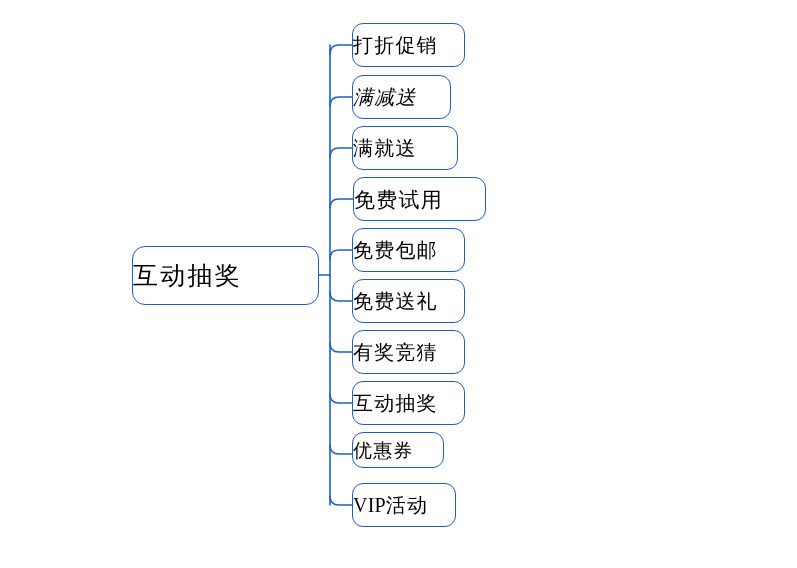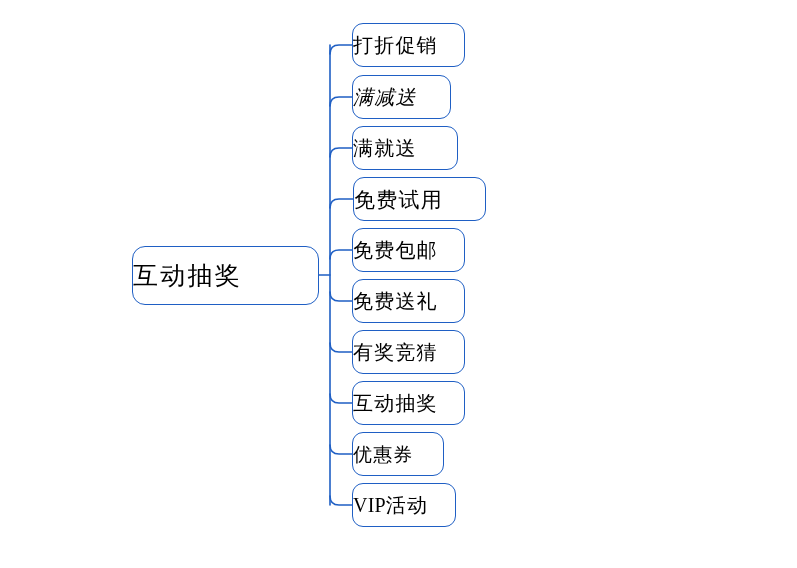--- a/index.html
+++ b/index.html
@@ -106,21 +106,21 @@
       </div>
       <div class="node node-child size-md" style="left: 352px; top: 279px; width: 113px; height: 44px;">
         <span class="node-label">免费送礼</span>
       </div>
       <div class="node node-child size-md" style="left: 352px; top: 330px; width: 113px; height: 44px;">
         <span class="node-label">有奖竞猜</span>
       </div>
       <div class="node node-child size-md" style="left: 352px; top: 381px; width: 113px; height: 44px;">
         <span class="node-label">互动抽奖</span>
       </div>
-      <div class="node node-child size-sm" style="left: 352px; top: 432px; width: 92px; height: 44px;">
+      <div class="node node-child size-sm" style="left: 352px; top: 432px; width: 92px; height: 36px;">
         <span class="node-label">优惠券</span>
       </div>
       <div class="node node-child size-md" style="left: 352px; top: 483px; width: 104px; height: 44px;">
         <span class="node-label"><span class="latin">VIP</span>活动</span>
       </div>
     </div>
 
 </div>
 
 </body></html>

